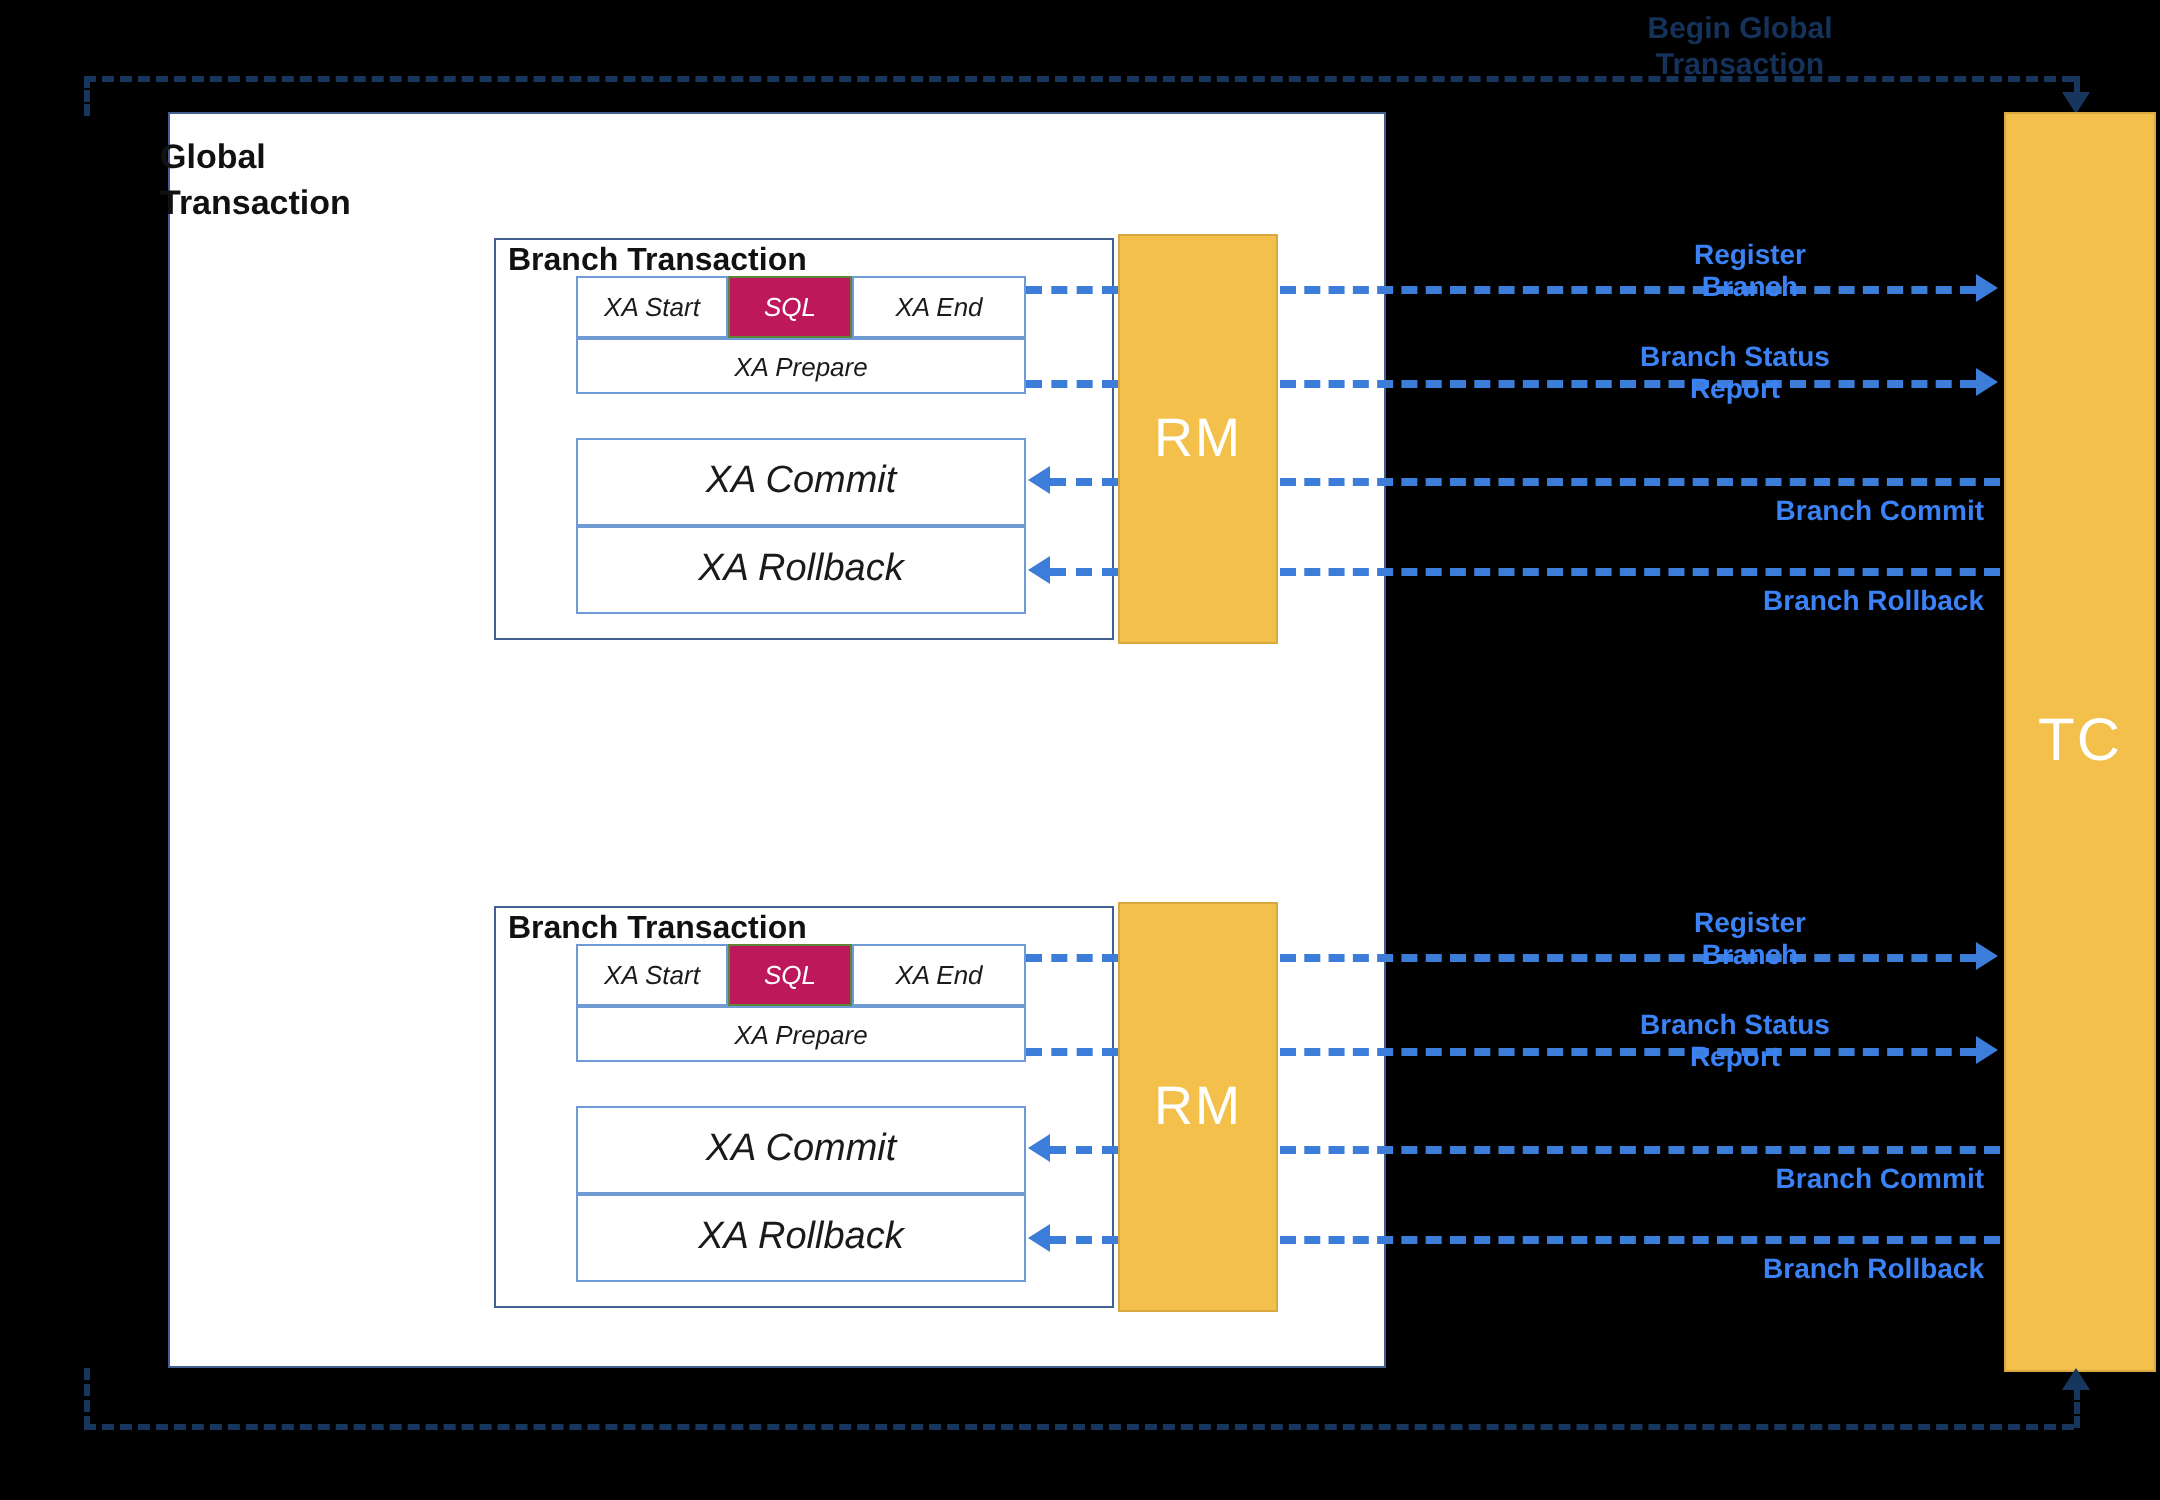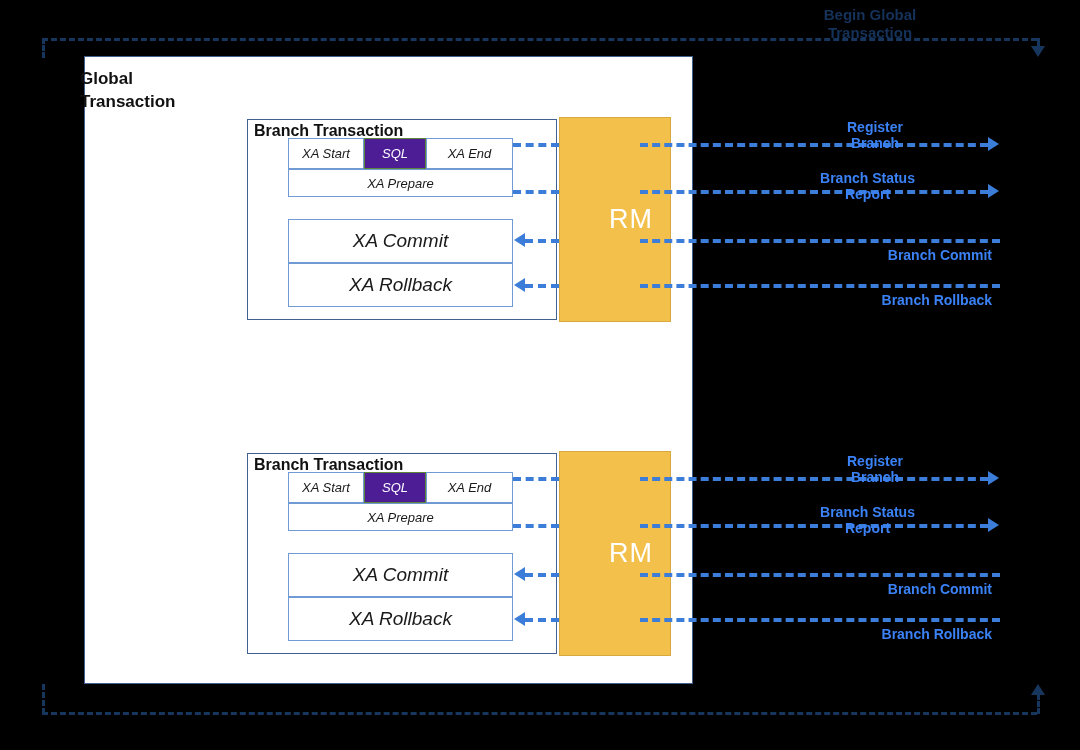--- a/index.html
+++ b/index.html
@@ -4,21 +4,21 @@
 <style>
   html,body{margin:0;padding:0;background:#000;}
   body{width:1080px;height:750px;position:relative;overflow:hidden;
        font-family:"Liberation Sans", sans-serif;}
 
   .stage{position:absolute;inset:0;width:1080px;height:750px;background:#000;}
 
   
   .actor{position:absolute;background:#F3C04B;border:1px solid #d8a93f;
          display:flex;align-items:center;justify-content:center;
-         color:#ffffff;font-size:30px;letter-spacing:1px;padding-left:32px;}
+         color:#ffffff;font-size:30px;letter-spacing:1px;}
   .actor.tm{left:5px;top:56px;width:74px;height:628px;}
   .actor.tc{left:1002px;top:56px;width:74px;height:628px;}
   .actor.rm{width:78px;background:#F3C04B;border:1px solid #d8a93f;
             color:#fff;font-size:27px;}
   .actor.rm1{left:559px;top:117px;height:203px;}
   .actor.rm2{left:559px;top:451px;height:203px;}
 
   
   .gt-panel{position:absolute;left:84px;top:56px;width:609px;height:628px;
             background:#ffffff;border:1px solid #41608f;box-sizing:border-box;}
@@ -30,21 +30,21 @@
           box-sizing:border-box;background:#fff;}
   .branch.b1{left:247px;top:119px;height:201px;}
   .branch.b2{left:247px;top:453px;height:201px;}
   .branch-title{position:absolute;left:6px;top:2px;font-size:16px;
                 font-weight:bold;color:#111;white-space:nowrap;}
 
   .row{position:absolute;display:flex;box-sizing:border-box;}
   .cell{border:1px solid #6f9ad3;box-sizing:border-box;background:#fff;
         display:flex;align-items:center;justify-content:center;
         font-style:italic;font-size:13px;color:#1a1a1a;}
-  .cell.sql{background:#4c1d95;border-color:#5d8438;color:#ffffff;text-align:center;}
+  .cell.sql{background:#be185d;border-color:#5d8438;color:#ffffff;text-align:center;}
 
   .bigcell{position:absolute;box-sizing:border-box;border:1px solid #6f9ad3;
            background:#fff;display:flex;align-items:center;justify-content:center;
            font-style:italic;font-size:19px;color:#1a1a1a;}
 
   
   .dash{position:absolute;height:0;border-top:4px dashed #3B7DD8;}
   .dash-dark{position:absolute;height:0;border-top:3px dashed #17365D;}
   .vline{position:absolute;width:0;border-left:3px dashed #17365D;}
 
@@ -79,20 +79,23 @@
   <div class="dash-dark" style="left:42px;top:38px;width:995px;"></div>
   <div class="vline" style="left:42px;top:38px;height:20px;"></div>
   <div class="vline" style="left:1037px;top:38px;height:10px;"></div>
   <div class="arrow-d" style="left:1031px;top:46px;"></div>
   <div class="dmsg" style="left:790px;top:6px;width:160px;">
     <span>Begin Global</span><br>
     <span>Transaction</span>
   </div>
 
 
+  <div class="actor tc">
+    <span>TC</span>
+  </div>
 
   <div class="gt-panel"></div>
   <div class="gt-title">
     <span>Global</span><br>
     <span>Transaction</span>
   </div>
 
   <div class="branch b1">
     <div class="branch-title">Branch Transaction</div>
   </div>

